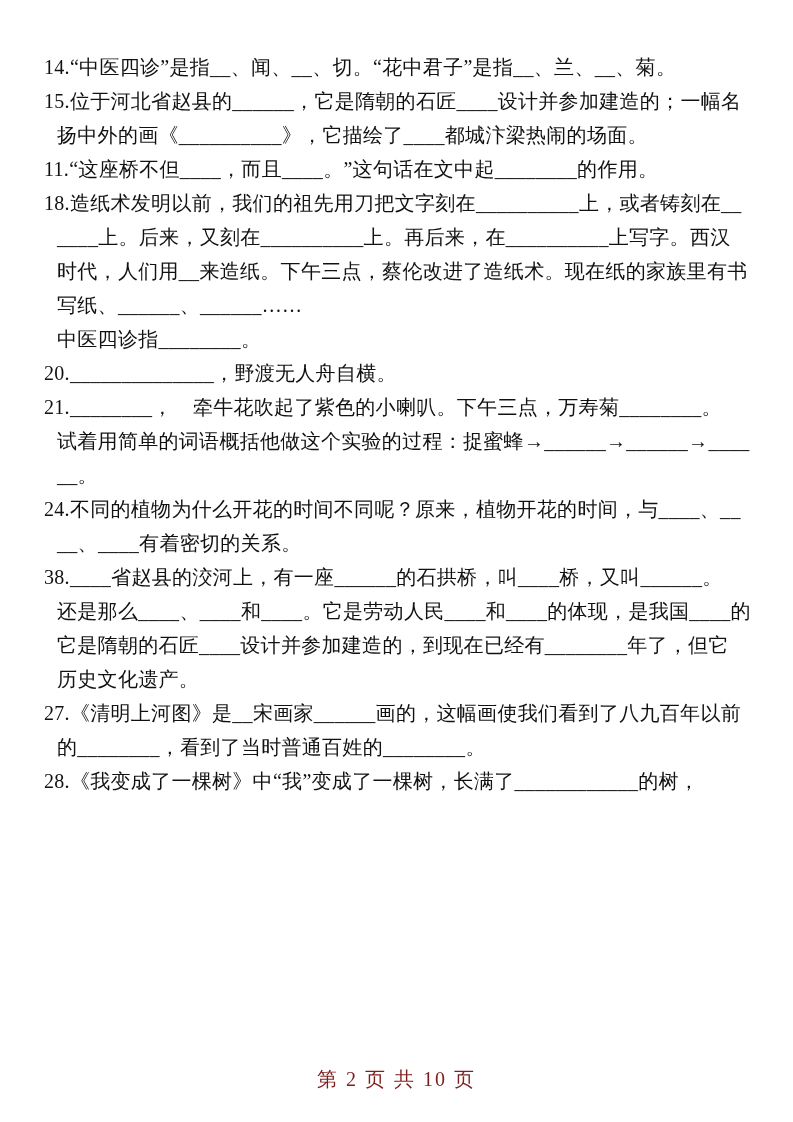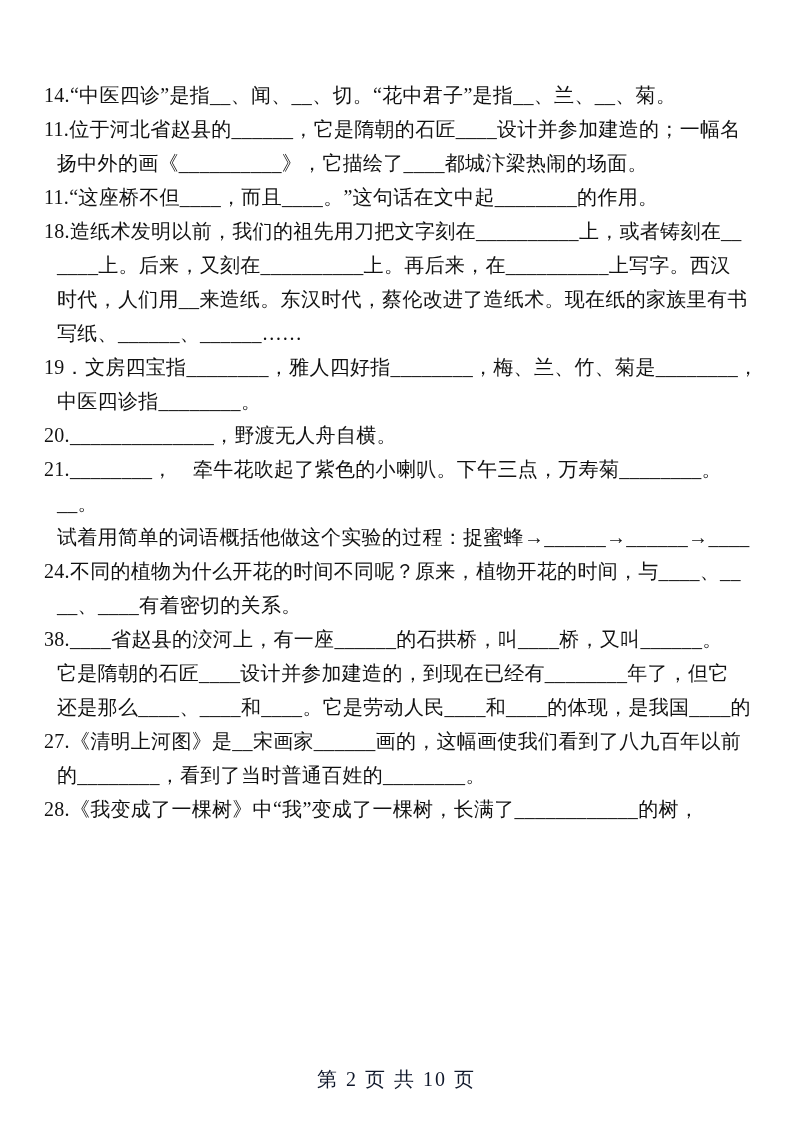--- a/index.html
+++ b/index.html
@@ -20,21 +20,20 @@
     left: 0; top: 0;
     width: 793px;
     height: 1122px;
     background: #ffffff;
   }
   .content {
     position: absolute;
     left: 44px;
     top: 50px;
     width: 716px;
-    margin-top: 28px;
   }
   .question {
     margin: 0;
     padding: 0;
   }
   .line {
     display: block;
     white-space: nowrap;
     height: 34px;
     line-height: 34px;
@@ -45,81 +44,81 @@
     padding-left: 13px;
   }
   .footer {
     position: absolute;
     left: 0;
     top: 1066px;
     width: 793px;
     text-align: center;
     font-size: 20px;
     letter-spacing: 2px;
-    color: #0f172a;
+    color: #7f1d1d;
   }
 </style>
 </head>
 <body>
 
 <div class="page">
   <div class="content">
 
     <div class="question">
       <span class="line">14.“中医四诊”是指__、闻、__、切。“花中君子”是指__、兰、__、菊。</span>
     </div>
 
     <div class="question">
-      <span class="line">11.位于河北省赵县的______，它是隋朝的石匠____设计并参加建造的；一幅名</span>
+      <span class="line">15.位于河北省赵县的______，它是隋朝的石匠____设计并参加建造的；一幅名</span>
       <span class="line cont">扬中外的画《__________》，它描绘了____都城汴梁热闹的场面。</span>
     </div>
 
     <div class="question">
       <span class="line">11.“这座桥不但____，而且____。”这句话在文中起________的作用。</span>
     </div>
 
     <div class="question">
     </div>
 
     <div class="question">
       <span class="line">18.造纸术发明以前，我们的祖先用刀把文字刻在__________上，或者铸刻在__</span>
       <span class="line cont">____上。后来，又刻在__________上。再后来，在__________上写字。西汉</span>
-      <span class="line cont">时代，人们用__来造纸。东汉时代，蔡伦改进了造纸术。现在纸的家族里有书</span>
+      <span class="line cont">时代，人们用__来造纸。下午三点，蔡伦改进了造纸术。现在纸的家族里有书</span>
       <span class="line cont">写纸、______、______……</span>
     </div>
 
     <div class="question">
-      <span class="line">19．文房四宝指________，雅人四好指________，梅、兰、竹、菊是________，</span>
       <span class="line cont">中医四诊指________。</span>
     </div>
 
     <div class="question">
       <span class="line">20.______________，野渡无人舟自横。</span>
     </div>
 
     <div class="question">
       <span class="line">21.________，　牵牛花吹起了紫色的小喇叭。下午三点，万寿菊________。</span>
     </div>
 
 
     <div class="question">
+      <span class="line cont">试着用简单的词语概括他做这个实验的过程：捉蜜蜂→______→______→____</span>
       <span class="line cont">__。</span>
-      <span class="line cont">试着用简单的词语概括他做这个实验的过程：捉蜜蜂→______→______→____</span>
     </div>
 
     <div class="question">
       <span class="line">24.不同的植物为什么开花的时间不同呢？原来，植物开花的时间，与____、__</span>
       <span class="line cont">__、____有着密切的关系。</span>
     </div>
 
 
     <div class="question">
       <span class="line">38.____省赵县的洨河上，有一座______的石拱桥，叫____桥，又叫______。</span>
+      <span class="line cont">还是那么____、____和____。它是劳动人民____和____的体现，是我国____的</span>
       <span class="line cont">它是隋朝的石匠____设计并参加建造的，到现在已经有________年了，但它</span>
-      <span class="line cont">还是那么____、____和____。它是劳动人民____和____的体现，是我国____的</span>
+      <span class="line cont">历史文化遗产。</span>
     </div>
 
     <div class="question">
       <span class="line">27.《清明上河图》是__宋画家______画的，这幅画使我们看到了八九百年以前</span>
       <span class="line cont">的________，看到了当时普通百姓的________。</span>
     </div>
 
     <div class="question">
       <span class="line">28.《我变成了一棵树》中“我”变成了一棵树，长满了____________的树，</span>
     </div>

